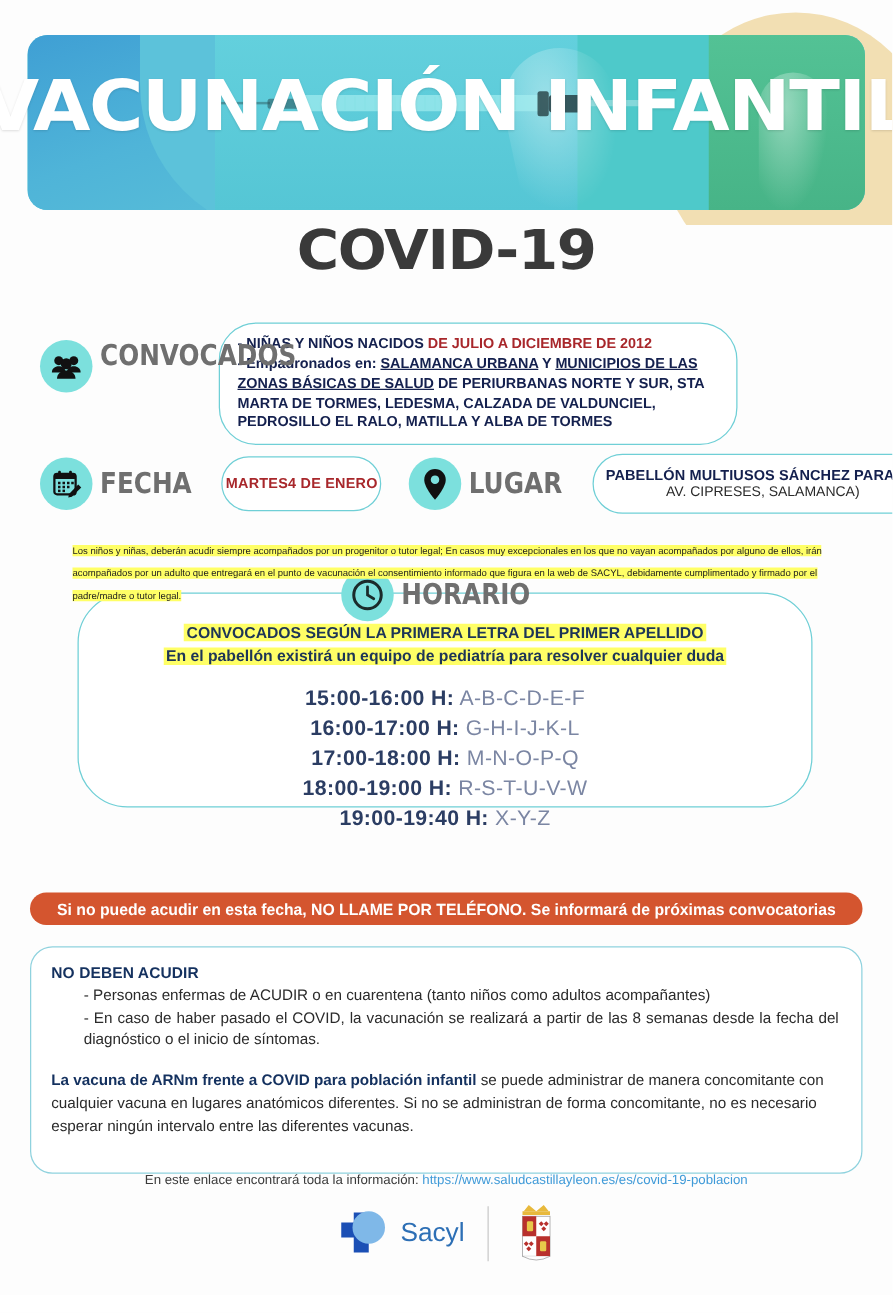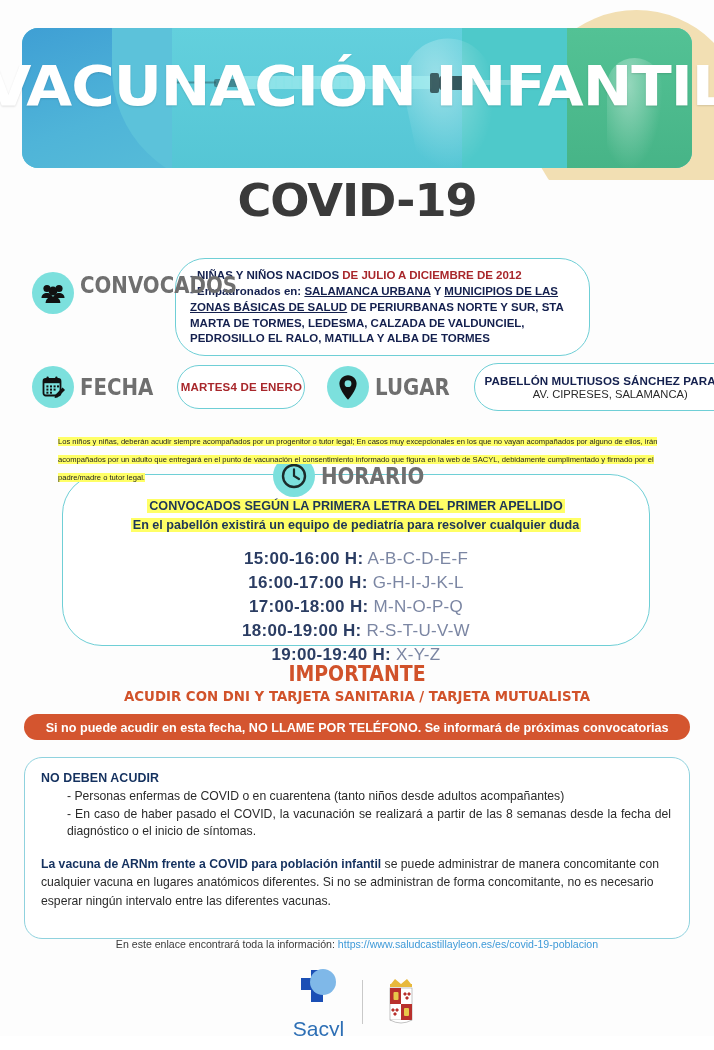--- a/index.html
+++ b/index.html
@@ -295,21 +295,21 @@
   
   .footer-link{
     position:absolute;left:0;top:938px;width:714px;text-align:center;
     font-size:10.6px;color:#3a3a3a;
   }
   .footer-link a{color:#3f9ad8;text-decoration:none;}
   .logos{
     position:absolute;left:0;top:962px;width:714px;
     display:flex;align-items:center;justify-content:center;gap:18px;
   }
-  .sacyl{display:flex;align-items:center;gap:5px;flex-direction:column;}
+  .sacyl{display:flex;align-items:center;gap:5px;}
   .sacyl-text{
     color:#2d6fb5;font-size:21px;font-family:"Liberation Sans", sans-serif;
   }
   .divider{width:1px;height:44px;background:#c9c9c9;}
   .junta{display:flex;align-items:center;gap:7px;}
   .junta-text{
     font-size:15px;font-weight:bold;color:#1a1a1a;line-height:1.2;
     font-family:"Liberation Sans", sans-serif;
   }
   .bottom-strip{
@@ -473,31 +473,27 @@
         <b>18:00-19:00 H:</b>
         <span>R-S-T-U-V-W</span>
       </div>
       <div class="sched-row">
         <b>19:00-19:40 H:</b>
         <span>X-Y-Z</span>
       </div>
     </div>
   </div>
 
-  <div class="important">
-    <div class="imp-title">IMPORTANTE</div>
-    <div class="imp-sub">ACUDIR CON DNI Y TARJETA SANITARIA / TARJETA MUTUALISTA</div>
-  </div>
   <div class="imp-pill">
     <span>Si no puede acudir en esta fecha, NO LLAME POR TELÉFONO. Se informará de próximas convocatorias</span>
   </div>
 
   <div class="info-box">
     <div class="nb-title">NO DEBEN ACUDIR</div>
-    <div class="nb-item first">- Personas enfermas de COVID o en cuarentena (tanto niños desde adultos acompañantes)</div>
+    <div class="nb-item first">- Personas enfermas de ACUDIR o en cuarentena (tanto niños como adultos acompañantes)</div>
     <div class="nb-item">- En caso de haber pasado el COVID, la vacunación se realizará a partir de las 8 semanas desde la fecha del diagnóstico o el inicio de síntomas.</div>
     <div class="arnm">
       <b>La vacuna de ARNm frente a COVID para población infantil</b><span> se puede administrar de manera concomitante con cualquier vacuna en lugares anatómicos diferentes. Si no se administran de forma concomitante, no es necesario esperar ningún intervalo entre las diferentes vacunas.</span>
     </div>
   </div>
 
   <div class="footer-link">
     <span>En este enlace encontrará toda la información: </span><a href="#">https://www.saludcastillayleon.es/es/covid-19-poblacion</a>
   </div>
 

